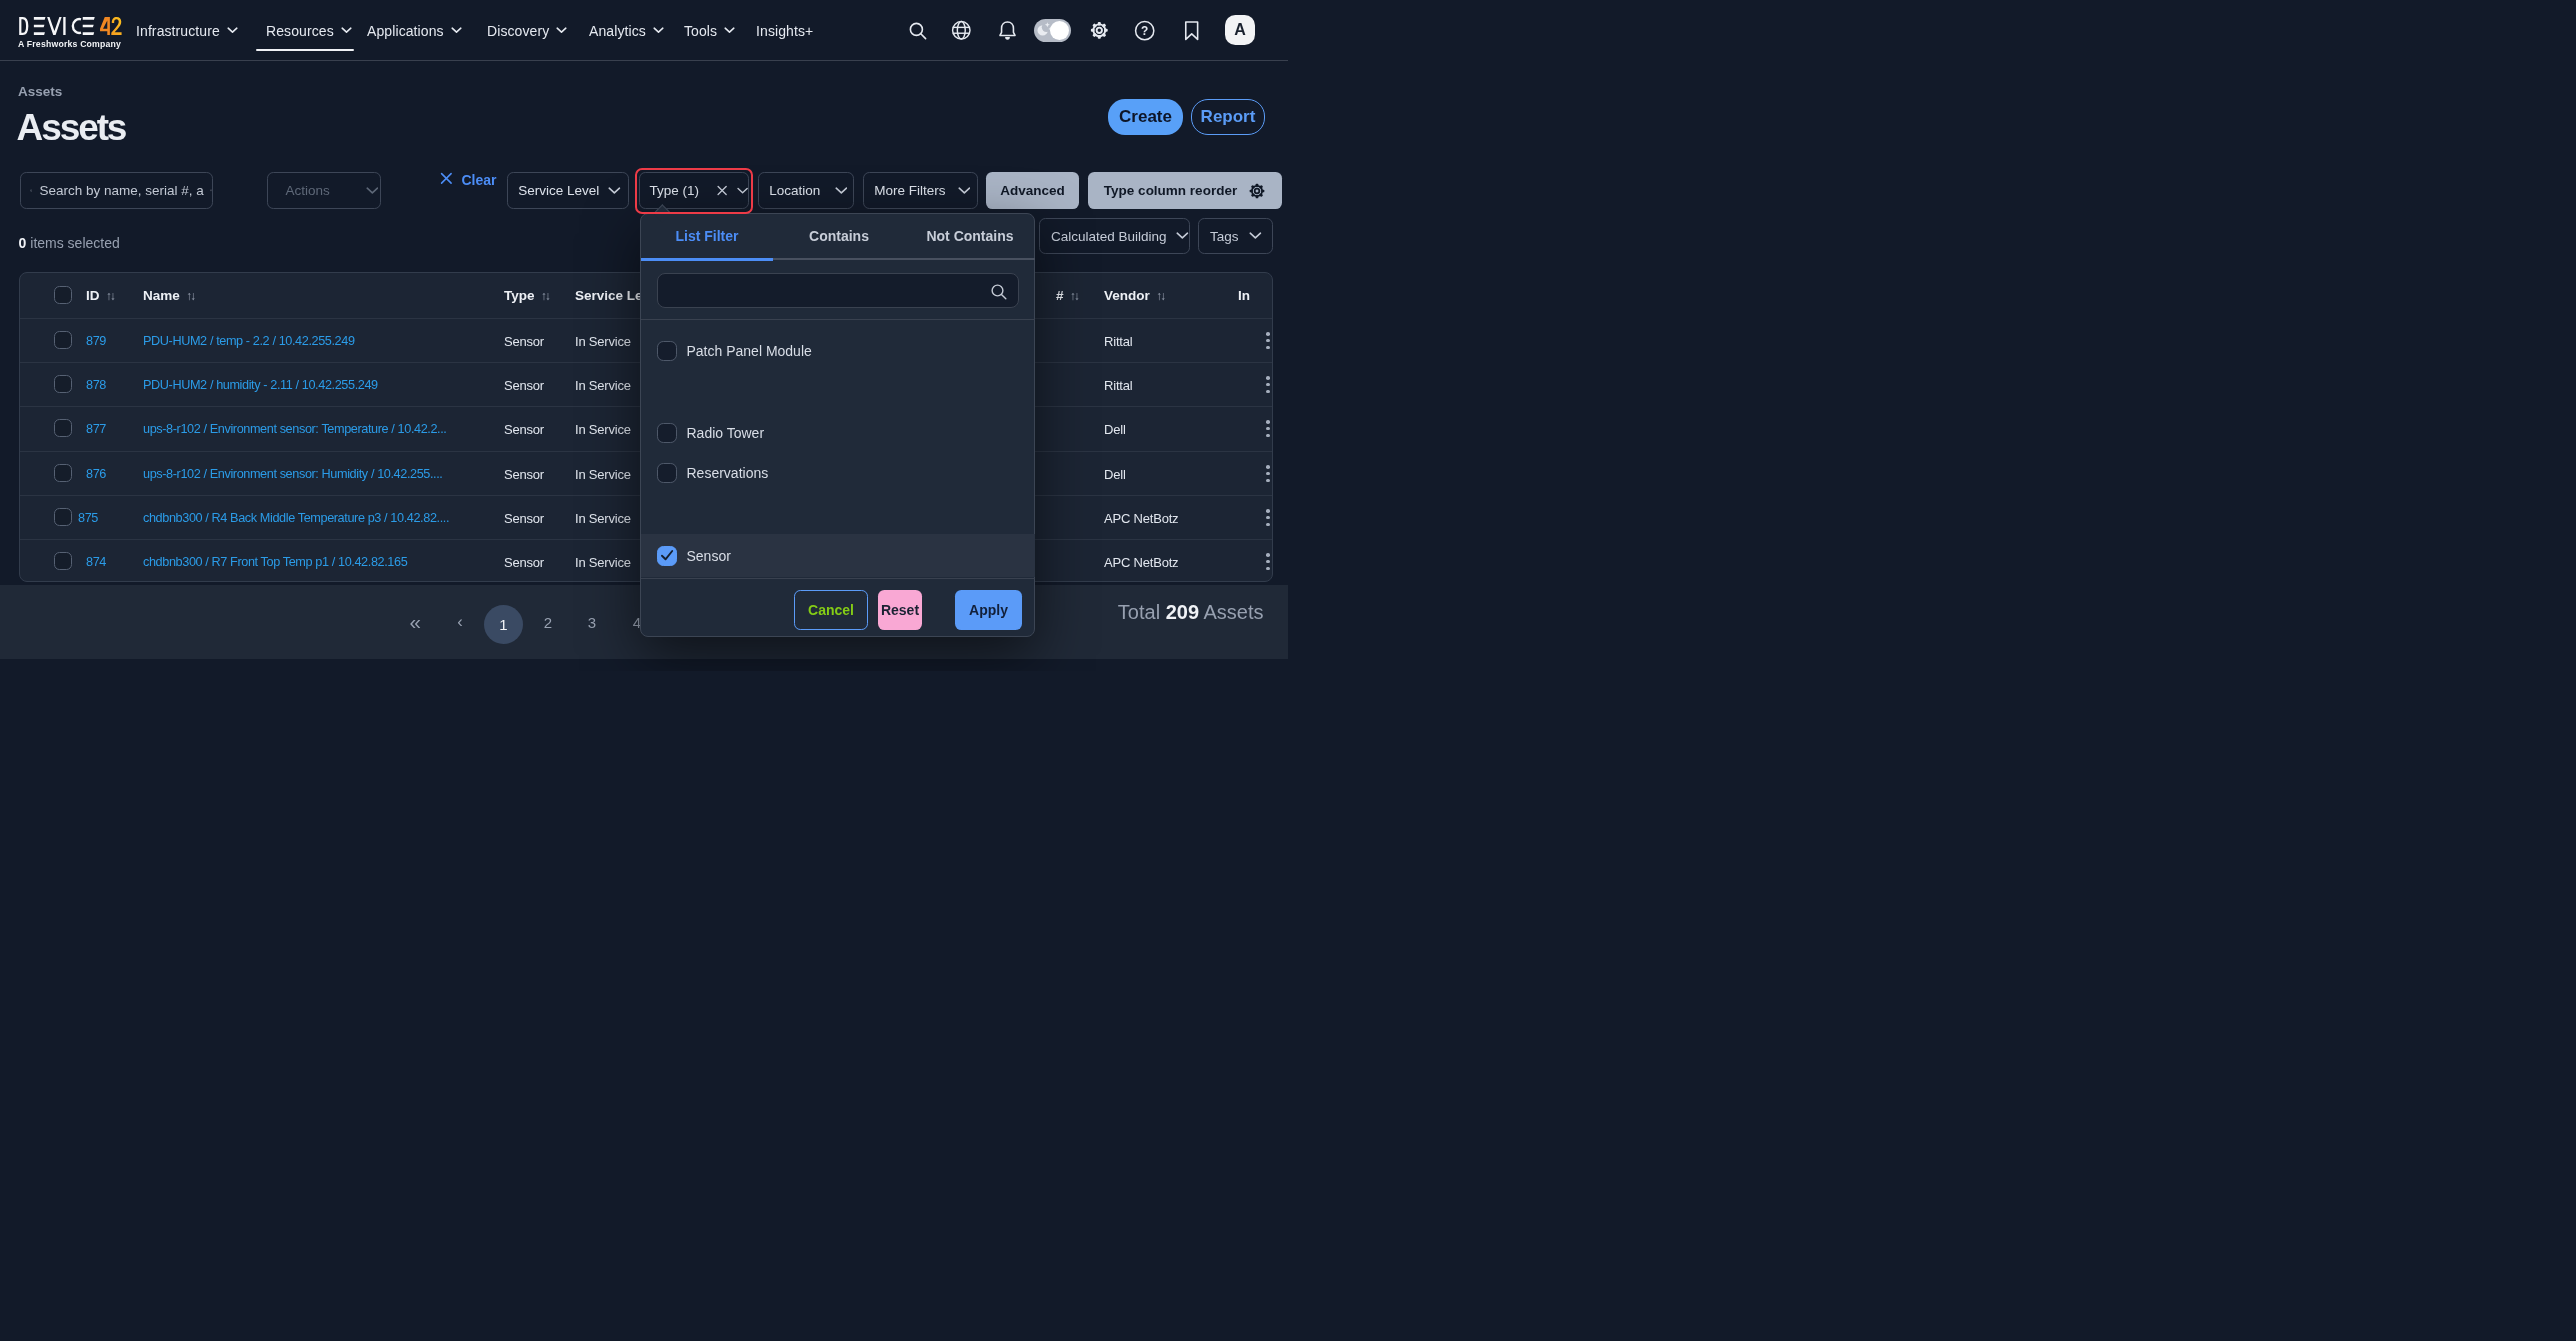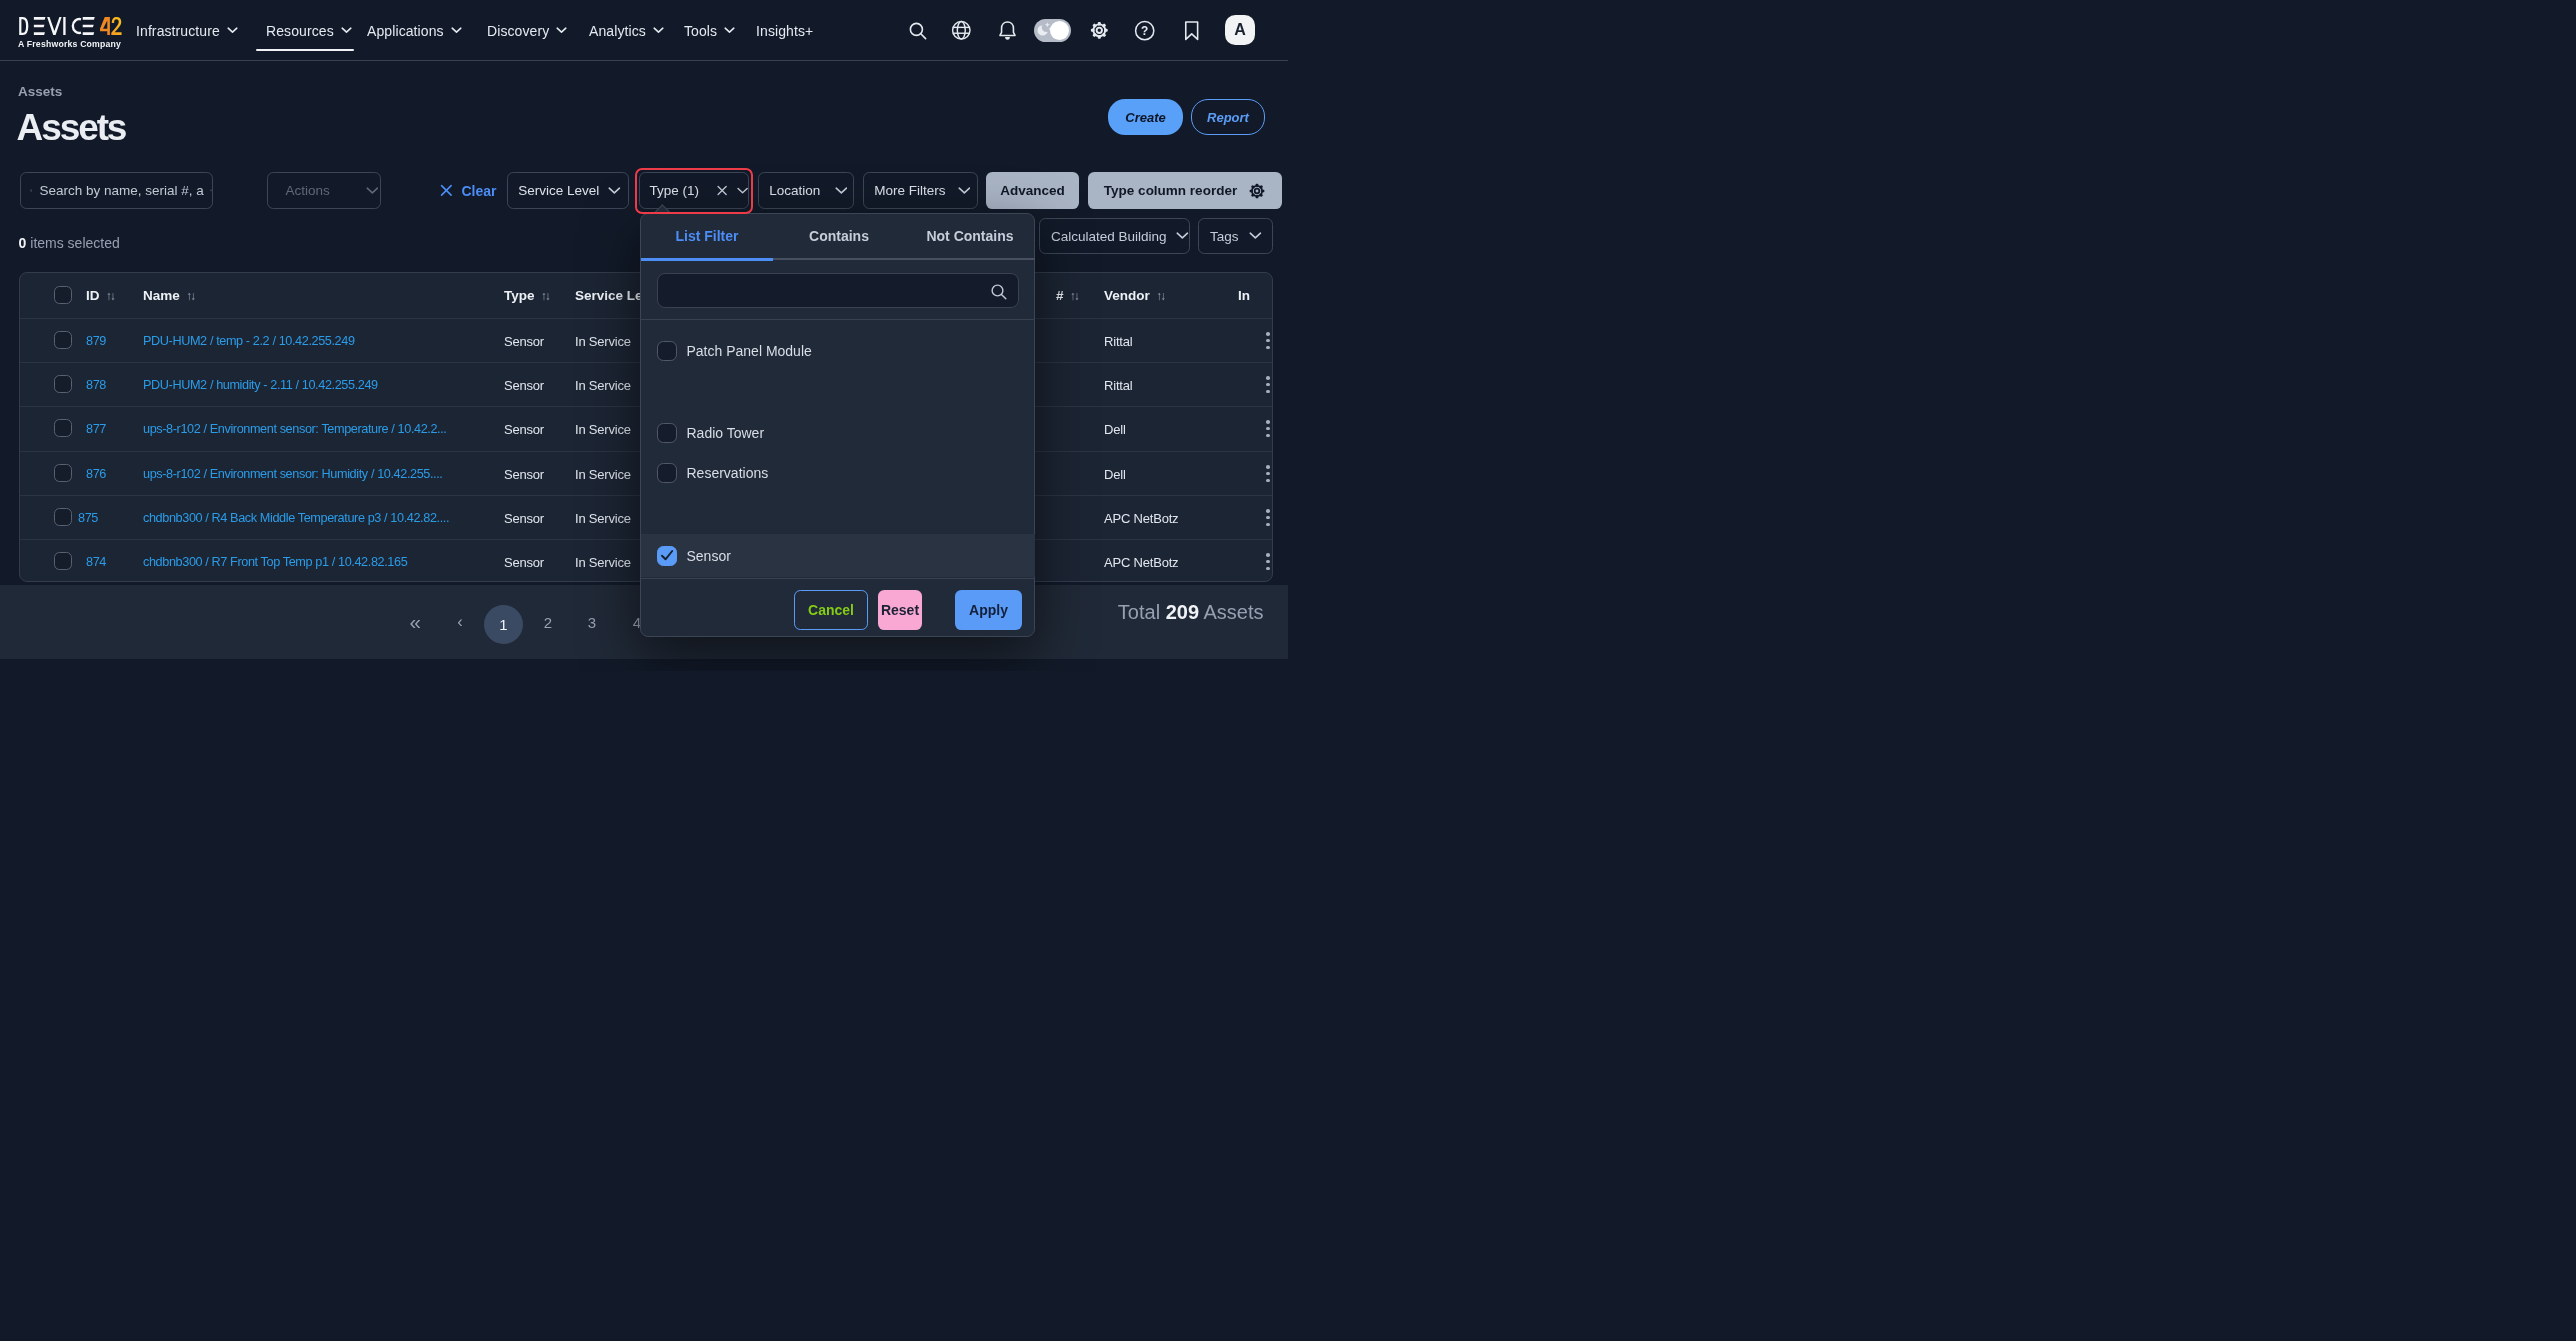--- a/index.html
+++ b/index.html
@@ -13,21 +13,21 @@
   .navitem { position:absolute; top:0; height:61px; display:flex; align-items:center;
     color:#E5E9F0; font-size:14px; letter-spacing:0.1px; }
   .navitem svg { margin-left:7.1px; }
   .chev { stroke:#E5E9F0; stroke-width:2; fill:none; stroke-linecap:round; stroke-linejoin:round; }
   #resunder { position:absolute; left:256px; top:49px; width:98px; height:2.4px; background:#F0F2F6; border-radius:1.6px; }
   .icobtn { position:absolute; top:0; height:61px; display:flex; align-items:center; }
   
   #crumb { position:absolute; left:18px; top:84px; font-size:13.5px; color:#97A0B0; font-weight:bold; }
   #title { position:absolute; left:16.6px; top:109px; font-size:37px; line-height:1.04; font-weight:bold; color:#EAEDF2; letter-spacing:-2.1px; }
   .btn { position:absolute; display:flex; align-items:center; justify-content:center;
-    font-weight:bold; font-size:13px; border-radius:17px;font-style:italic; }
+    font-weight:bold; font-size:17px; border-radius:17px; }
   
   .pill { white-space:nowrap; position:absolute; top:172px; height:37px; border:0.8px solid #3D4657; border-radius:6.3px;
     display:flex; align-items:center; color:#DCE1EA; font-size:13.5px; background:#121A29; }
   .pill2 { white-space:nowrap; position:absolute; top:218px; height:36px; border:0.8px solid #3D4657; border-radius:6.3px;
     display:flex; align-items:center; color:#C6CCD8; font-size:13.5px; background:#121A29; }
   .lgtbtn { position:absolute; top:172px; height:37px; background:#A9B4C5; border-radius:6.3px;
     display:flex; align-items:center; justify-content:center; color:#101826; font-weight:bold; font-size:13.5px; }
   
   #tbl { position:absolute; left:19px; top:272px; width:1254px; height:310px;
     background:#1C2534; border:0.8px solid #323C4C; border-radius:8px; }
@@ -187,21 +187,21 @@
   <svg style="margin-left:6.3px" width="12.7" height="12.7" viewBox="0 0 16 16">
         <path stroke="#CBD0DA" stroke-width="1.8" stroke-linecap="round" d="M2,2 L14,14 M14,2 L2,14"></path>
       </svg>
 </div>
 <div class="pill" style="left:267px;width:114px;color:#5E6878">
   <span style="margin-left:17.4px">Actions</span>
   <svg style="margin-left:36px" width="12.7" height="7.1" viewBox="0 0 16 9">
         <path d="M1.5,1.5 L8,7.5 L14.5,1.5" fill="none" stroke="#5E6878" stroke-width="2" stroke-linecap="round" stroke-linejoin="round"></path>
       </svg>
 </div>
-<div class="abs" style="left:440px;top:172px;height:37px;display:flex;align-items:center">
+<div class="abs" style="left:440px;top:172px;height:37px;display:flex;align-items:flex-start">
   <svg width="12.7" height="12.7" viewBox="0 0 16 16">
         <path stroke="#4C8DF6" stroke-width="2" stroke-linecap="round" d="M2,2 L14,14 M14,2 L2,14"></path>
       </svg>
   <span style="margin-left:8.7px;color:#4C8DF6;font-weight:bold;font-size:14px">Clear</span>
 </div>
 <div class="pill" style="left:507px;width:122px">
   <span style="margin-left:10.3px">Service Level</span>
   <svg style="margin-left:8.7px" width="12.7" height="7.1" viewBox="0 0 16 9">
         <path d="M1.5,1.5 L8,7.5 L14.5,1.5" fill="none" stroke="#C6CCD8" stroke-width="2" stroke-linecap="round" stroke-linejoin="round"></path>
       </svg>

